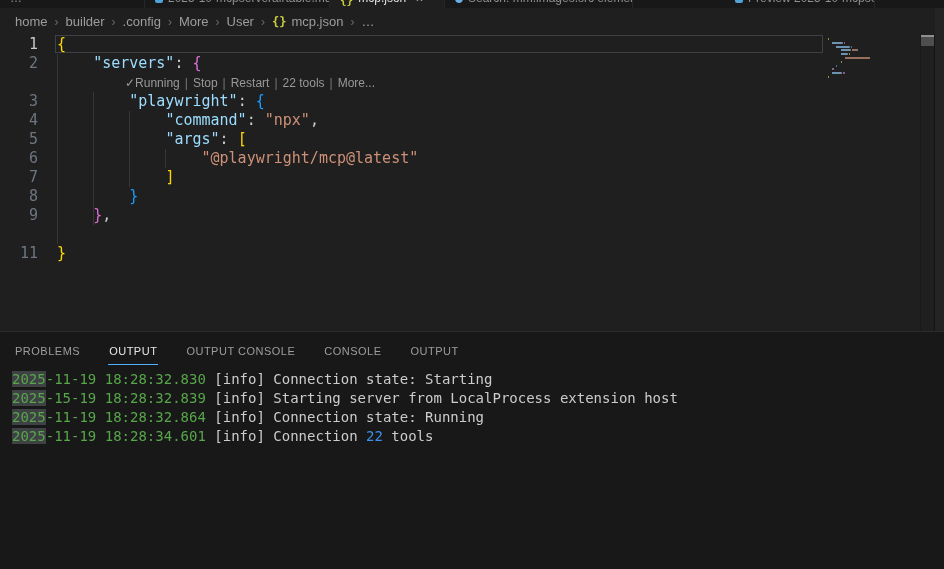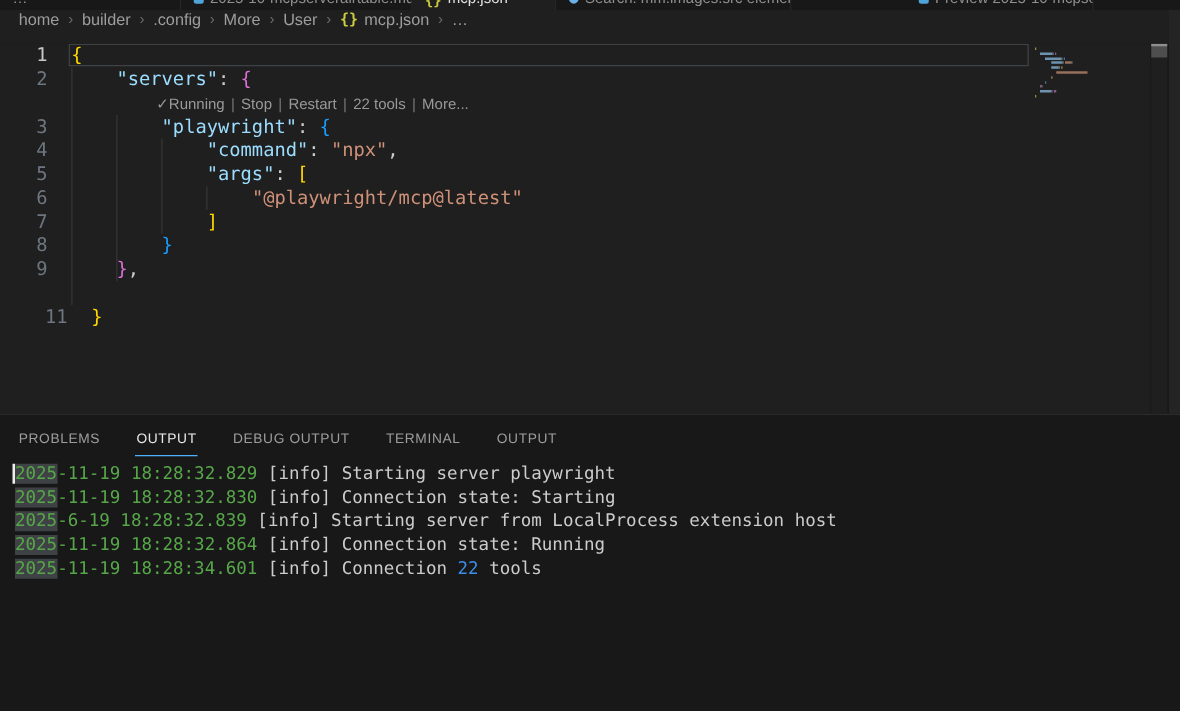--- a/index.html
+++ b/index.html
@@ -15,21 +15,21 @@
   .tab-spacer{flex:none;background:#181818;height:8px;}
   .ticon{width:8px;height:9px;border-radius:2px;flex:none;}
   .i-file-blue{background:#4fa3d8;}
   .i-braces{background:none;color:#cbcb41;font-family:"DejaVu Sans Mono",monospace;font-size:11px;font-weight:bold;width:auto;}
   .i-search{background:#6ab0e8;border-radius:50%;}
   .i-preview{background:#4fa3d8;}
   .tclose{color:#aaa;font-size:10px;margin-left:4px;}
   .tabactions{position:relative;flex:1;height:8px;overflow:hidden;background:#181818;}
   
   .breadcrumb{position:absolute;left:0;top:8px;width:935px;height:27px;background:#1f1f1f;
-              display:flex;align-items:flex-start;padding-left:15px;font-size:13px;color:#9d9d9d;box-sizing:border-box;}
+              display:flex;align-items:center;padding-left:15px;font-size:13px;color:#9d9d9d;box-sizing:border-box;}
   .bc-sep{color:#6b6b6b;margin:0 7px;font-size:12px;}
   .bc-fileicon{color:#cbcb41;font-family:"DejaVu Sans Mono",monospace;font-weight:bold;font-size:12px;margin-right:5px;}
   .bc-item{cursor:default;}
   
   .editor{position:absolute;left:0;top:35px;width:935px;height:296px;background:#1f1f1f;overflow:hidden;
           font-family:"DejaVu Sans Mono",monospace;font-size:15px;line-height:19px;}
   .erow{position:relative;height:19px;white-space:pre;}
   .lnum{position:absolute;left:0;top:0;width:38px;text-align:right;color:#6e7681;}
   .lnum.active{color:#c8c8c8;}
   .ecode{position:absolute;left:57px;top:0;}
@@ -122,21 +122,21 @@
       <div class="erow" style="top: 0px; position: absolute; left: 0px; width: 920px;"><span class="lnum active">1</span><span class="ecode"><span class="c-b1">{</span></span></div>
       <div class="erow" style="top: 19px; position: absolute; left: 0px; width: 920px;"><span class="lnum">2</span><span class="ecode"><span class="c-ws">    </span><span class="c-key">"servers"</span><span class="c-punct">:</span><span class="c-ws"> </span><span class="c-b2">{</span></span></div>
       <div class="erow" style="top: 38px; position: absolute; left: 0px; width: 920px;"><div class="codelens"><span class="cl-link">✓Running</span><span class="cl-pipe">|</span><span class="cl-link">Stop</span><span class="cl-pipe">|</span><span class="cl-link">Restart</span><span class="cl-pipe">|</span><span class="cl-link">22 tools</span><span class="cl-pipe">|</span><span class="cl-link">More...</span></div></div>
       <div class="erow" style="top: 57px; position: absolute; left: 0px; width: 920px;"><span class="lnum">3</span><span class="ecode"><span class="c-ws">        </span><span class="c-key">"playwright"</span><span class="c-punct">:</span><span class="c-ws"> </span><span class="c-b3">{</span></span></div>
       <div class="erow" style="top: 76px; position: absolute; left: 0px; width: 920px;"><span class="lnum">4</span><span class="ecode"><span class="c-ws">            </span><span class="c-key">"command"</span><span class="c-punct">:</span><span class="c-ws"> </span><span class="c-str">"npx"</span><span class="c-punct">,</span></span></div>
       <div class="erow" style="top: 95px; position: absolute; left: 0px; width: 920px;"><span class="lnum">5</span><span class="ecode"><span class="c-ws">            </span><span class="c-key">"args"</span><span class="c-punct">:</span><span class="c-ws"> </span><span class="c-b1">[</span></span></div>
       <div class="erow" style="top: 114px; position: absolute; left: 0px; width: 920px;"><span class="lnum">6</span><span class="ecode"><span class="c-ws">                </span><span class="c-str">"@playwright/mcp@latest"</span></span></div>
       <div class="erow" style="top: 133px; position: absolute; left: 0px; width: 920px;"><span class="lnum">7</span><span class="ecode"><span class="c-ws">            </span><span class="c-b1">]</span></span></div>
       <div class="erow" style="top: 152px; position: absolute; left: 0px; width: 920px;"><span class="lnum">8</span><span class="ecode"><span class="c-ws">        </span><span class="c-b3">}</span></span></div>
       <div class="erow" style="top: 171px; position: absolute; left: 0px; width: 920px;"><span class="lnum">9</span><span class="ecode"><span class="c-ws">    </span><span class="c-b2">}</span><span class="c-punct">,</span></span></div>
-      <div class="erow" style="top: 209px; position: absolute; left: 16px; width: 920px;"><span class="lnum">11</span><span class="ecode"><span class="c-b1">}</span></span></div>
+      <div class="erow" style="top: 209px; position: absolute; left: 0px; width: 920px;"><span class="lnum">11</span><span class="ecode"><span class="c-b1">}</span></span></div>
       <div class="minimap">
         <div class="mm-row" style="left: 5px; top: 3px; white-space: nowrap;"><span class="mm-tok" style="width: 1.05px; background: rgb(191, 168, 67);"></span></div>
         <div class="mm-row" style="left: 5px; top: 6.8px; white-space: nowrap;"><span class="mm-tok" style="width: 4.2px; background: transparent;"></span><span class="mm-tok" style="width: 9.45px; background: rgb(127, 178, 214);"></span><span class="mm-tok" style="width: 1.05px; background: rgb(138, 138, 138);"></span><span class="mm-tok" style="width: 1.05px; background: transparent;"></span><span class="mm-tok" style="width: 1.05px; background: rgb(168, 102, 164);"></span></div>
         <div class="mm-row" style="left: 5px; top: 10.6px; white-space: nowrap;"><span class="mm-tok" style="width: 8.4px; background: transparent;"></span><span class="mm-tok" style="width: 12.6px; background: rgb(127, 178, 214);"></span><span class="mm-tok" style="width: 1.05px; background: rgb(138, 138, 138);"></span><span class="mm-tok" style="width: 1.05px; background: transparent;"></span><span class="mm-tok" style="width: 1.05px; background: rgb(74, 136, 192);"></span></div>
         <div class="mm-row" style="left: 5px; top: 14.4px; white-space: nowrap;"><span class="mm-tok" style="width: 12.6px; background: transparent;"></span><span class="mm-tok" style="width: 9.45px; background: rgb(127, 178, 214);"></span><span class="mm-tok" style="width: 1.05px; background: rgb(138, 138, 138);"></span><span class="mm-tok" style="width: 1.05px; background: transparent;"></span><span class="mm-tok" style="width: 5.25px; background: rgb(181, 131, 107);"></span><span class="mm-tok" style="width: 1.05px; background: rgb(138, 138, 138);"></span></div>
         <div class="mm-row" style="left: 5px; top: 18.2px; white-space: nowrap;"><span class="mm-tok" style="width: 12.6px; background: transparent;"></span><span class="mm-tok" style="width: 6.3px; background: rgb(127, 178, 214);"></span><span class="mm-tok" style="width: 1.05px; background: rgb(138, 138, 138);"></span><span class="mm-tok" style="width: 1.05px; background: transparent;"></span><span class="mm-tok" style="width: 1.05px; background: rgb(191, 168, 67);"></span></div>
         <div class="mm-row" style="left: 5px; top: 22px; white-space: nowrap;"><span class="mm-tok" style="width: 16.8px; background: transparent;"></span><span class="mm-tok" style="width: 25.2px; background: rgb(181, 131, 107);"></span></div>
         <div class="mm-row" style="left: 5px; top: 25.8px; white-space: nowrap;"><span class="mm-tok" style="width: 12.6px; background: transparent;"></span><span class="mm-tok" style="width: 1.05px; background: rgb(191, 168, 67);"></span></div>
         <div class="mm-row" style="left: 5px; top: 29.6px; white-space: nowrap;"><span class="mm-tok" style="width: 8.4px; background: transparent;"></span><span class="mm-tok" style="width: 1.05px; background: rgb(74, 136, 192);"></span></div>
         <div class="mm-row" style="left: 5px; top: 33.4px; white-space: nowrap;"><span class="mm-tok" style="width: 4.2px; background: transparent;"></span><span class="mm-tok" style="width: 1.05px; background: rgb(168, 102, 164);"></span><span class="mm-tok" style="width: 1.05px; background: rgb(138, 138, 138);"></span></div>
@@ -144,25 +144,24 @@
         <div class="mm-row" style="left: 5px; top: 41px; white-space: nowrap;"><span class="mm-tok" style="width: 1.05px; background: rgb(191, 168, 67);"></span></div>
       </div>
       <div class="vline1"></div>
       <div class="scroll-slider"></div>
       <div class="vline2"></div>
     </div>
   <div class="panel">
     <div class="ptabs" id="ptabs">
         <span class="ptab">PROBLEMS</span>
         <span class="ptab active">OUTPUT</span>
-        <span class="ptab">DEBUG OUTPUT</span>
-        <span class="ptab">TERMINAL</span>
+        <span class="ptab">OUTPUT CONSOLE</span>
+        <span class="ptab">CONSOLE</span>
         <span class="ptab">OUTPUT</span>
       </div>
     <div class="plog" id="plog">
-        <div class="lrow"><span class="log-cursor"></span><span class="lg-hl">2025</span><span class="lg-green">-11-19 18:28:32.829 </span><span class="lg-fg">[info] </span><span class="lg-fg">Starting server playwright</span></div>
         <div class="lrow"><span class="lg-hl">2025</span><span class="lg-green">-11-19 18:28:32.830 </span><span class="lg-fg">[info] </span><span class="lg-fg">Connection state: Starting</span></div>
-        <div class="lrow"><span class="lg-hl">2025</span><span class="lg-green">-6-19 18:28:32.839 </span><span class="lg-fg">[info] </span><span class="lg-fg">Starting server from LocalProcess extension host</span></div>
+        <div class="lrow"><span class="lg-hl">2025</span><span class="lg-green">-15-19 18:28:32.839 </span><span class="lg-fg">[info] </span><span class="lg-fg">Starting server from LocalProcess extension host</span></div>
         <div class="lrow"><span class="lg-hl">2025</span><span class="lg-green">-11-19 18:28:32.864 </span><span class="lg-fg">[info] </span><span class="lg-fg">Connection state: Running</span></div>
         <div class="lrow"><span class="lg-hl">2025</span><span class="lg-green">-11-19 18:28:34.601 </span><span class="lg-fg">[info] </span><span class="lg-fg">Connection </span><span class="lg-num">22</span><span class="lg-fg"> tools</span></div>
       </div>
   </div>
 </div>
 
 </body></html>

